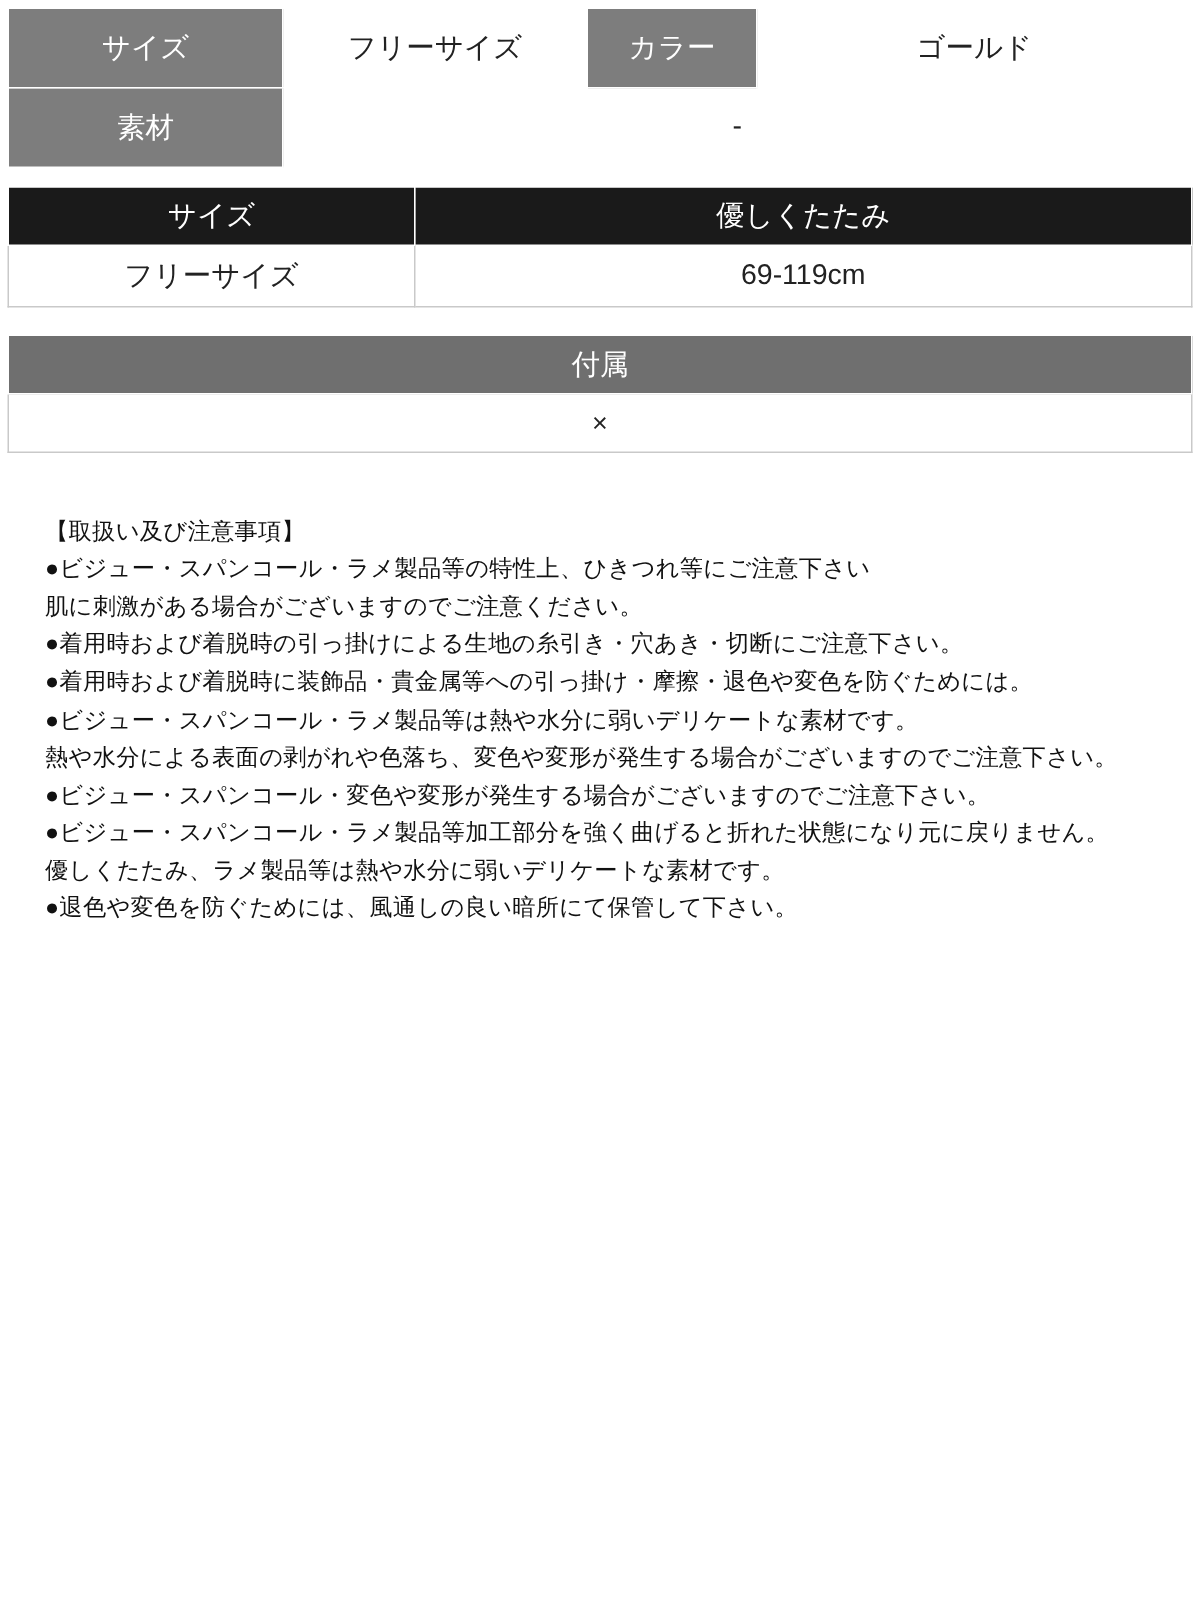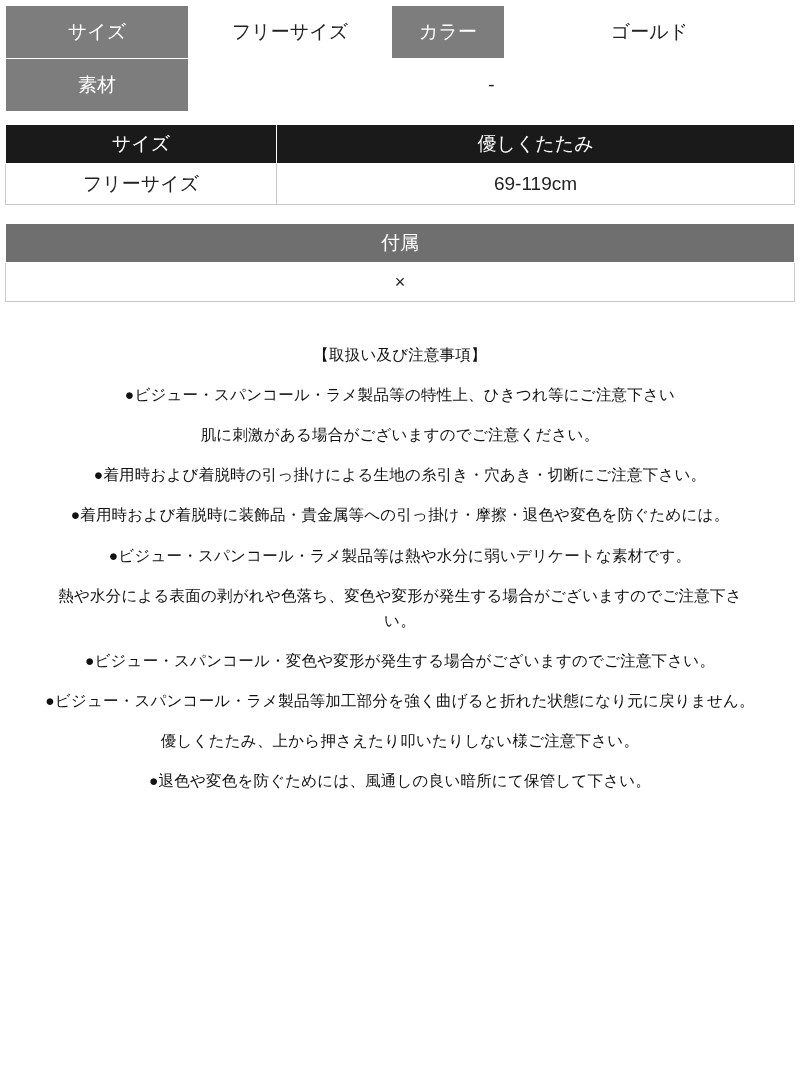--- a/index.html
+++ b/index.html
@@ -100,24 +100,23 @@
   
   .notes {
     margin: 40px 0 0 30px;
     width: 740px;
     font-size: 15.5px;
     line-height: 1.62;
     color: #111111;
     letter-spacing: 0.2px;
   }
   .notes p {
-    margin: 15px;
+    margin: 0;
     padding: 0;
     white-space: pre-wrap;
-    text-align: center;
   }
 </style>
 </head>
 <body>
 
 <div class="page">
 
   <table class="spec">
     <tbody>
       <tr>
@@ -164,17 +163,17 @@
   <div class="notes">
     <p>【取扱い及び注意事項】</p>
     <p>●ビジュー・スパンコール・ラメ製品等の特性上、ひきつれ等にご注意下さい</p>
     <p>肌に刺激がある場合がございますのでご注意ください。</p>
     <p>●着用時および着脱時の引っ掛けによる生地の糸引き・穴あき・切断にご注意下さい。</p>
     <p>●着用時および着脱時に装飾品・貴金属等への引っ掛け・摩擦・退色や変色を防ぐためには。</p>
     <p>●ビジュー・スパンコール・ラメ製品等は熱や水分に弱いデリケートな素材です。</p>
     <p>熱や水分による表面の剥がれや色落ち、変色や変形が発生する場合がございますのでご注意下さい。</p>
     <p>●ビジュー・スパンコール・変色や変形が発生する場合がございますのでご注意下さい。</p>
     <p>●ビジュー・スパンコール・ラメ製品等加工部分を強く曲げると折れた状態になり元に戻りません。</p>
-    <p>優しくたたみ、上から押さえたり叩いたりしない様ご注意下さい。</p>
+    <p>優しくたたみ、ラメ製品等は熱や水分に弱いデリケートな素材です。</p>
     <p>●退色や変色を防ぐためには、風通しの良い暗所にて保管して下さい。</p>
   </div>
 
 </div>
 
 </body></html>

